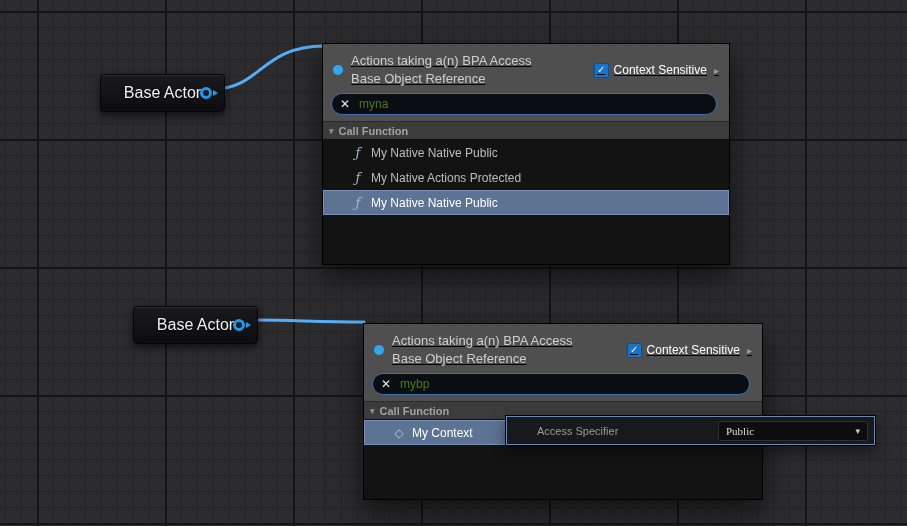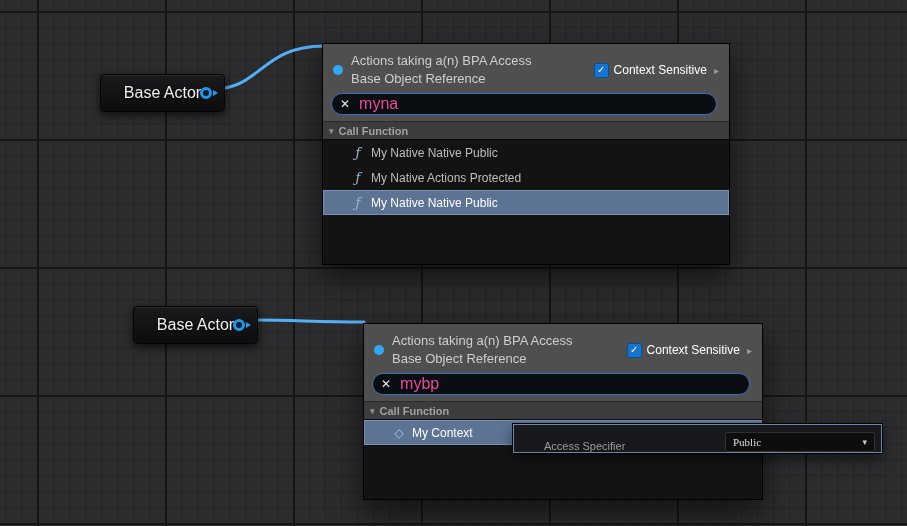--- a/index.html
+++ b/index.html
@@ -31,56 +31,56 @@
   .pin{width:6px;height:6px;border:3px solid #2596e8;border-radius:50%;background:#0c1d2e;display:inline-block;}
   .pin-wedge{width:0;height:0;border-left:5px solid #2596e8;border-top:3px solid transparent;border-bottom:3px solid transparent;margin-left:1px;display:inline-block;}
 
   
   .menu{
     position:absolute;z-index:3;box-sizing:border-box;
     background:#131313;border:1px solid #000;
     box-shadow:0 12px 28px rgba(0,0,0,.6);
   }
   .menu-top{background:#4f4f4f;padding:8px 8px 6px 8px;}
-  .header-row{display:flex;align-items:center;margin-bottom:5px;}
+  .header-row{display:flex;align-items:center;margin-bottom:5px;text-decoration:underline;}
   .dot{width:10px;height:10px;border-radius:50%;background:#31a7f2;margin:0 8px 0 2px;flex:none;}
   .title{flex:1;color:#cfcfcf;font-size:13px;line-height:18px;}
   .cs{display:flex;align-items:center;flex:none;color:#ffffff;font-size:12px;gap:5px;margin-right:2px;}
   .checkbox{width:13px;height:13px;border-radius:2px;background:#1673ce;border:1px solid #0b4f93;display:flex;align-items:center;justify-content:center;flex:none;}
   .check{color:#fff;font-size:10px;line-height:1;}
   .expand{color:#9a9a9a;font-size:10px;margin-left:2px;}
   .search-pill{
     display:flex;align-items:center;height:20px;margin:0 4px 0 0;
     background:#0a0d12;border:1px solid #3e6fae;border-radius:11px;padding:0 8px;
   }
   .clear{color:#e8e8e8;font-size:12px;margin-right:9px;line-height:1;cursor:pointer;}
   .search-input{
     flex:1;background:transparent;border:none;outline:none;
-    color:#ec4899;font-size:16px;font-family:"Liberation Sans",sans-serif;padding:0;
+    color:#4d7c0f;font-size:12px;font-family:"Liberation Sans",sans-serif;padding:0;
   }
   .category{
     height:19px;box-sizing:border-box;background:#3c3c3c;border-top:1px solid #2a2a2a;border-bottom:1px solid #0c0c0c;
     display:flex;align-items:center;gap:5px;padding-left:6px;
     color:#a2a2a2;font-size:11px;font-weight:bold;
   }
   .caret{font-size:9px;color:#8e8e8e;}
   .items{background:#131313;}
   .item{
     height:25px;display:flex;align-items:center;gap:8px;padding-left:30px;
     color:#bdbdbd;font-size:12px;cursor:pointer;
   }
   .item.selected{background:#5d7394;color:#ffffff;box-shadow:inset 0 0 0 1px rgba(150,180,220,.45);}
   .ficon{color:#9db8d8;font-style:italic;font-family:"DejaVu Serif",serif;font-size:13px;width:10px;text-align:center;}
   .dicon{color:#a9c6e8;font-size:12px;width:10px;text-align:center;}
 
   
   .tooltip{
-    position:absolute;left:149px;top:92px;width:369px;height:29px;box-sizing:border-box;z-index:4;
+    position:absolute;left:142px;top:92px;width:369px;height:29px;box-sizing:border-box;z-index:4;
     background:#17191c;border:1px solid #6b87ad;box-shadow:0 0 0 1px #000, 0 6px 14px rgba(0,0,0,.5);
-    display:flex;align-items:flex-end;margin-top:8px;
+    display:flex;align-items:center;
   }
   .tt-label{flex:1;padding-left:30px;color:#9a9a9a;font-size:11px;}
   .dropdown{
     width:150px;height:20px;box-sizing:border-box;margin-right:6px;flex:none;
     background:#0d0d0d;border:1px solid #303030;border-radius:2px;
     display:flex;align-items:center;justify-content:space-between;padding:0 7px;
     color:#dddddd;font-size:11px;cursor:pointer;font-family:Liberation Serif, serif;
   }
   .chev{color:#cccccc;font-size:9px;}
 </style>

